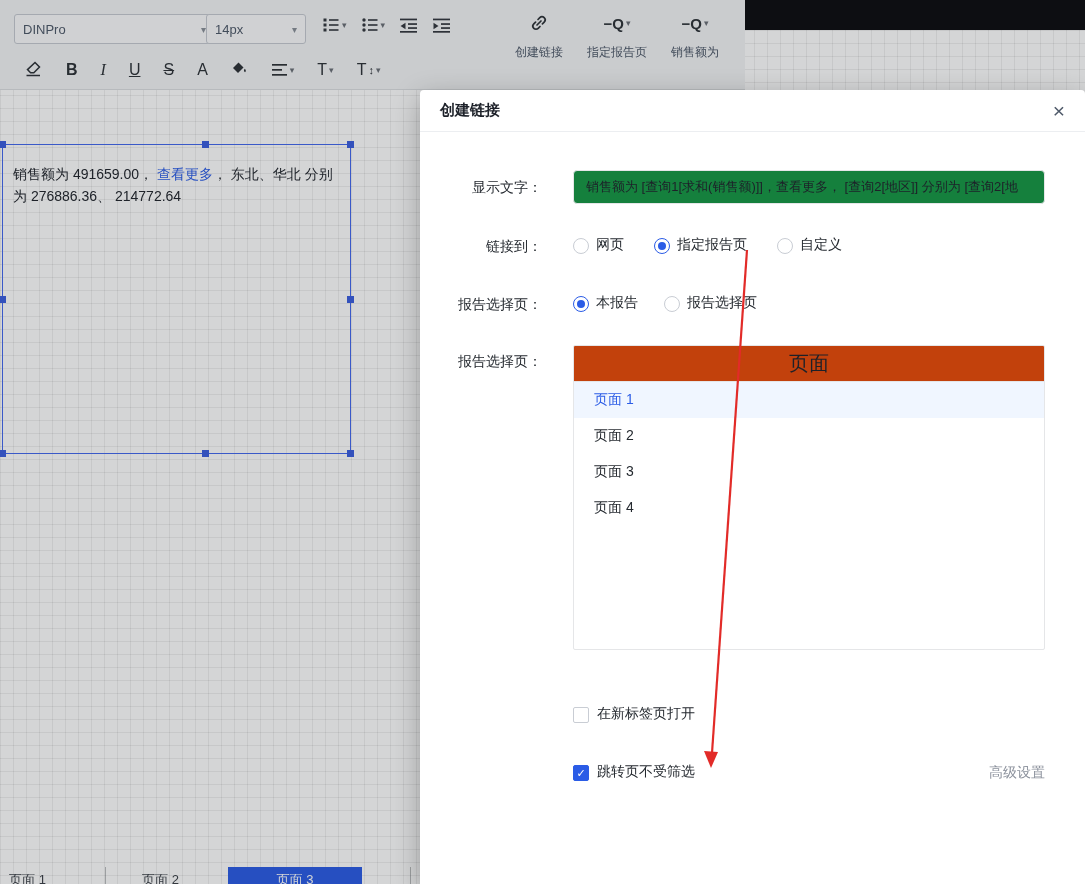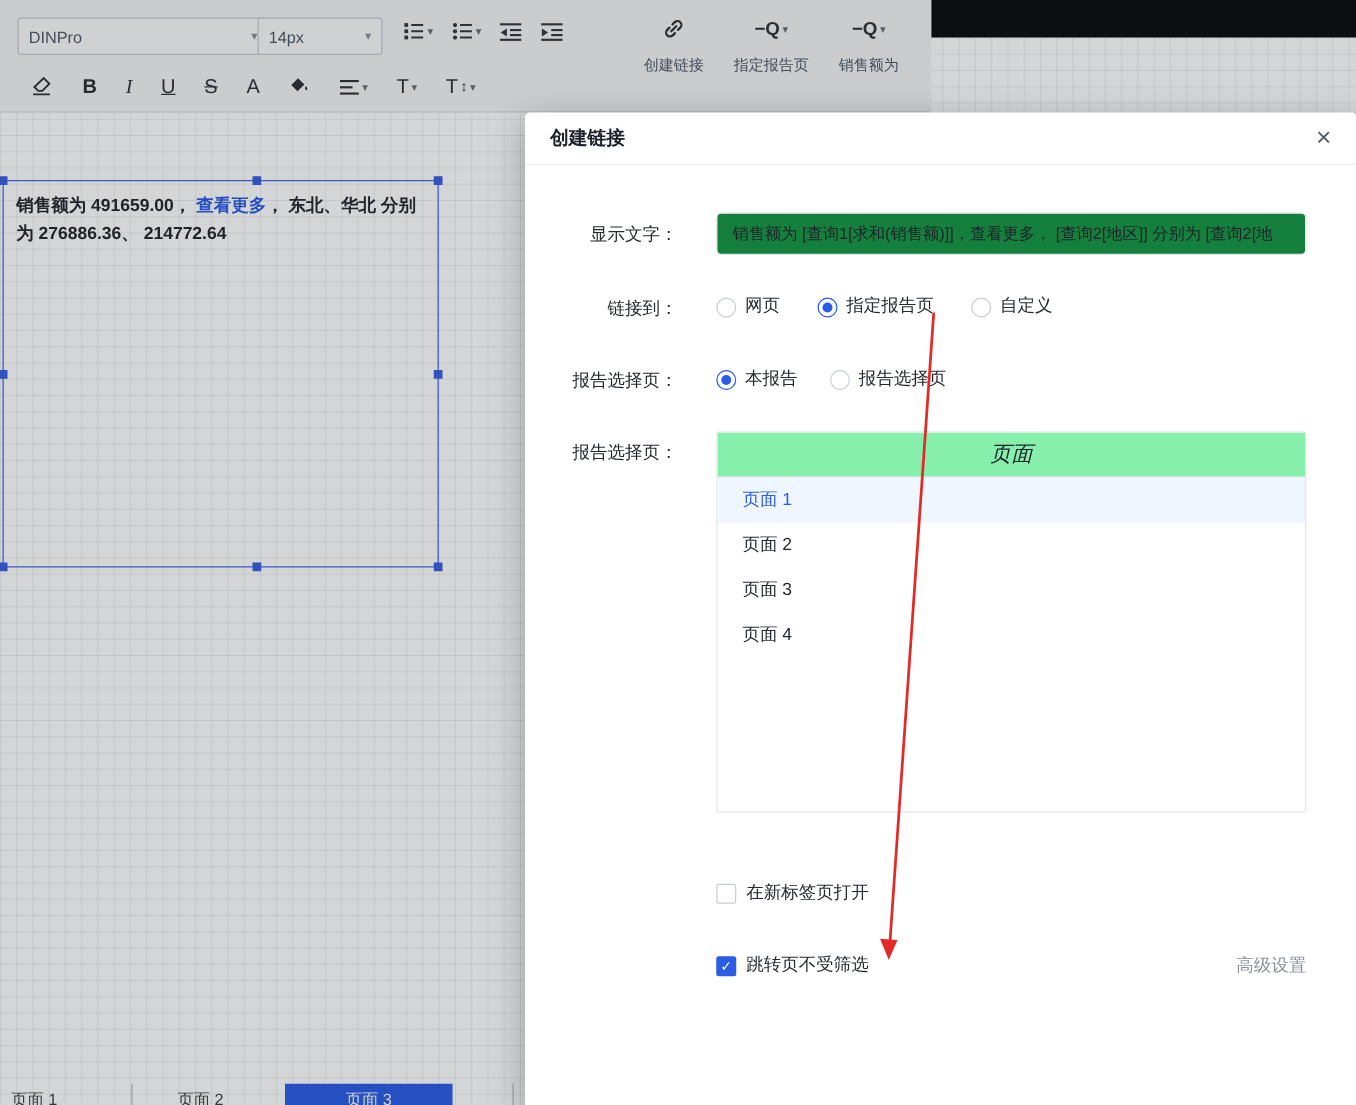--- a/index.html
+++ b/index.html
@@ -41,21 +41,21 @@
   .bucket .bar { height:3px; width:16px; background:#2e3338; margin-top:1px; }
 
   .tb-actions { position:absolute; left:500px; top:10px; display:flex; }
   .tb-action { width:78px; display:flex; flex-direction:column; align-items:center; gap:8px; cursor:pointer; }
   .tb-action .lab { font-size:12px; color:#4e5969; white-space:nowrap; }
   .tb-action .ic { height:26px; display:flex; align-items:center; color:#2e3338; font-size:15px; font-weight:700; gap:2px; }
   .tb-action .ic .caret { font-size:9px; font-weight:400; color:#6b7077; }
 
   
   .textbox { position:absolute; left:2px; top:114px; width:349px; height:310px; border:1px solid #4468ee;
-    padding:8px 10px; font-size:14px; line-height:22px; color:#23272e; word-break:break-all;font-weight:bold; }
+    padding:18px 10px; font-size:14px; line-height:22px; color:#23272e; word-break:break-all; }
   .textbox .linktext { color:#2b5ce6; cursor:pointer; }
   .handle { position:absolute; width:7px; height:7px; background:#3b5fe0; }
   .h-nw{left:-4px;top:-4px} .h-n{left:199px;top:-4px} .h-ne{right:-4px;top:-4px}
   .h-w{left:-4px;top:151px} .h-e{right:-4px;top:151px}
   .h-sw{left:-4px;bottom:-4px} .h-s{left:199px;bottom:-4px} .h-se{right:-4px;bottom:-4px}
 
   
   .tabbar { position:absolute; left:0; bottom:0; width:1085px; height:17px; }
   .ptab { position:absolute; bottom:-10px; height:27px; padding-top:4px; text-align:center;
     font-size:13px; color:#3c4148; cursor:pointer; background:transparent; }
@@ -82,22 +82,22 @@
     white-space:nowrap; overflow:hidden; cursor:text; }
 
   .radio-row { position:absolute; left:153px; display:flex; align-items:center; }
   .rr1 { top:146px; gap:30px; } .rr2 { top:204px; gap:26px; }
   .radio-opt { display:flex; align-items:flex-end; gap:7px; font-size:14px; color:#24292f; cursor:pointer; }
   .radio { width:16px; height:16px; border-radius:50%; border:1px solid #c9cdd4; background:#fff; position:relative; flex:none; }
   .radio.checked { border-color:#2b5ce6; }
   .radio.checked::after { content:""; position:absolute; inset:3px; border-radius:50%; background:#2b5ce6; }
 
   .page-table { position:absolute; left:153px; top:255px; width:472px; height:305px; border:1px solid #e5e6e8; border-radius:2px; overflow:hidden; }
-  .pt-header { height:36px; background:#86efac; border-bottom:1px solid #e5e6e8; display:flex; align-items:center; justify-content:center;
-    font-size:17px; color:#1d2129;font-style:italic; }
+  .pt-header { height:36px; background:#c2410c; border-bottom:1px solid #e5e6e8; display:flex; align-items:center; justify-content:center;
+    font-size:20px; color:#1d2129; }
   .pt-row { height:36px; display:flex; align-items:center; padding-left:20px; font-size:14px; color:#24292f; cursor:pointer; }
   .pt-row.selected { background:#f0f6ff; color:#2b5ce6; }
 
   .cb-row { position:absolute; left:153px; display:flex; align-items:flex-end; gap:8px; font-size:14px; color:#24292f; cursor:pointer; }
   .cbr1 { top:615px; } .cbr2 { top:673px; }
   .cb { width:16px; height:16px; border:1px solid #c9cdd4; border-radius:2px; background:#fff; flex:none;
     display:flex; align-items:center; justify-content:center; font-size:11px; color:#fff; }
   .cb.checked { background:#2b5ce6; border-color:#2b5ce6; }
 
   .advanced { position:absolute; right:40px; top:674px; font-size:14px; color:#8b919c; cursor:pointer; }

